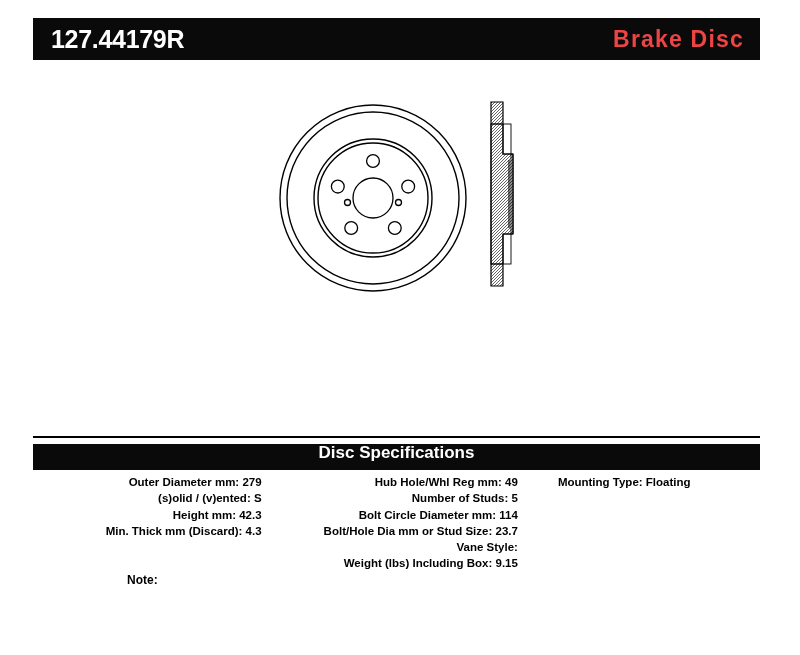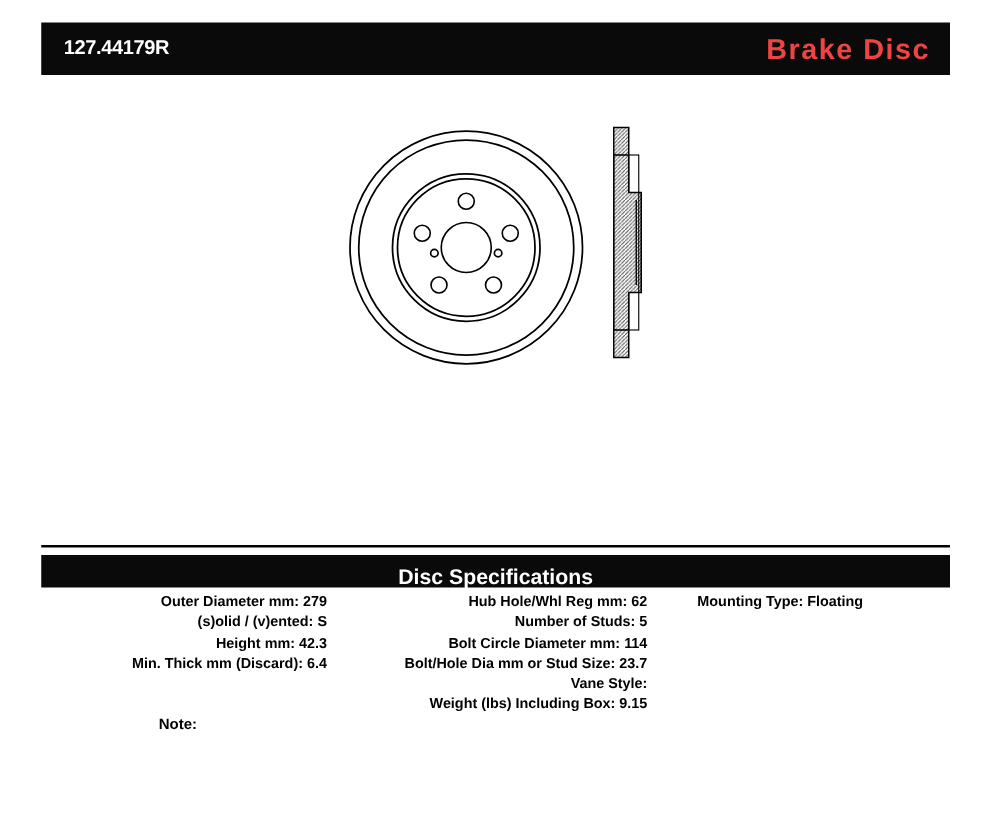--- a/index.html
+++ b/index.html
@@ -25,21 +25,21 @@
     height: 42px;
     background: #0a0a0a;
     display: flex;
     align-items: center;
     justify-content: space-between;
     box-sizing: border-box;
     padding: 0 16px 0 18px;
   }
   .header-part-number {
     color: #ffffff;
-    font-size: 16px;
+    font-size: 25px;
     font-weight: bold;
     letter-spacing: -0.3px;
     line-height: 1;
   }
   .header-category {
     color: #ef4444;
     font-size: 23px;
     font-weight: bold;
     letter-spacing: 1.2px;
     line-height: 1;
@@ -76,21 +76,21 @@
 
   
   .spec-bar {
     position: absolute;
     left: 33px;
     top: 444px;
     width: 727px;
     height: 26px;
     background: #0a0a0a;
     display: flex;
-    align-items: flex-end;
+    align-items: flex-start;
     justify-content: center;
   }
   .spec-bar-title {
     color: #ffffff;
     font-size: 17px;
     font-weight: bold;
     line-height: 1;
   }
 
   
@@ -192,25 +192,25 @@
 <div class="spec-bar">
   <span class="spec-bar-title">Disc Specifications</span>
 </div>
 
 <div class="spec-columns">
 
   <div class="spec-col spec-col-left">
     <div class="spec-row">Outer Diameter mm: 279</div>
     <div class="spec-row">(s)olid / (v)ented: S</div>
     <div class="spec-row">Height mm: 42.3</div>
-    <div class="spec-row">Min. Thick mm (Discard): 6.4</div>
+    <div class="spec-row">Min. Thick mm (Discard): 4.3</div>
   </div>
 
   <div class="spec-col spec-col-mid">
-    <div class="spec-row">Hub Hole/Whl Reg mm: 62</div>
+    <div class="spec-row">Hub Hole/Whl Reg mm: 49</div>
     <div class="spec-row">Number of Studs: 5</div>
     <div class="spec-row">Bolt Circle Diameter mm: 114</div>
     <div class="spec-row">Bolt/Hole Dia mm or Stud Size: 23.7</div>
     <div class="spec-row">Vane Style:</div>
     <div class="spec-row">Weight (lbs) Including Box: 9.15</div>
   </div>
 
   <div class="spec-col spec-col-right">
     <div class="spec-row">Mounting Type: Floating</div>
   </div>

